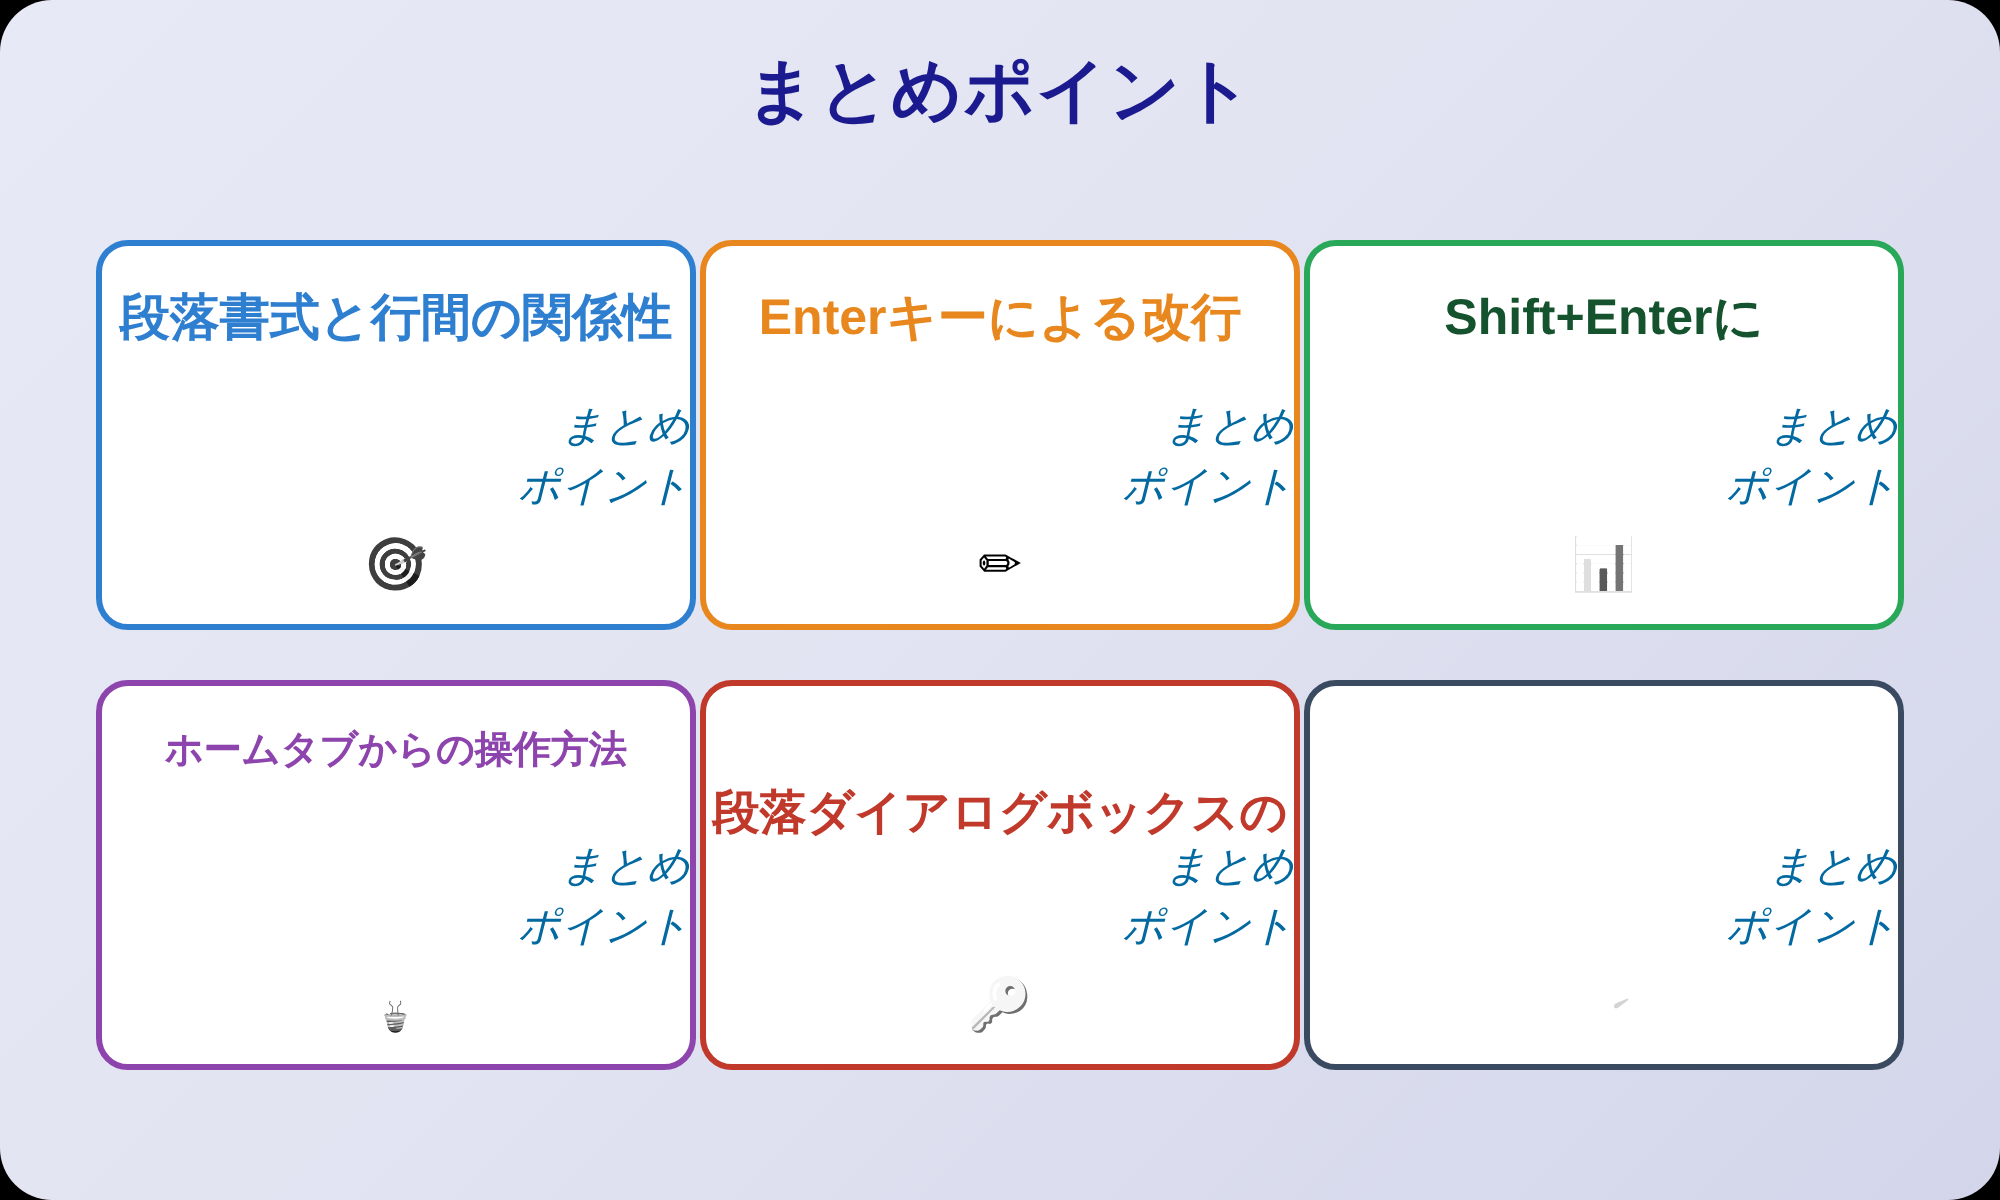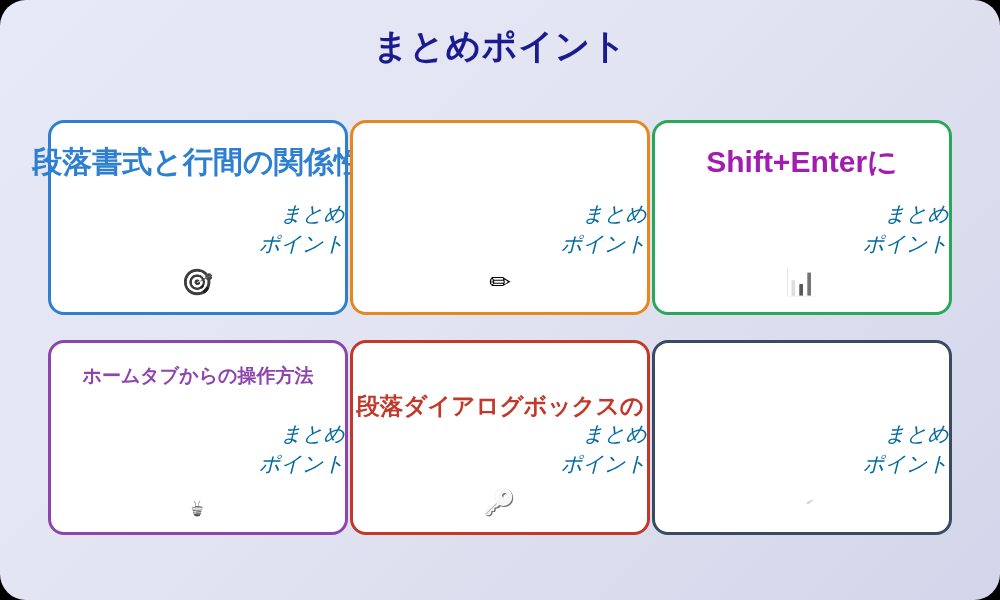--- a/index.html
+++ b/index.html
@@ -61,21 +61,21 @@
     flex-direction: column;
     align-items: center;
   }
 
   .card-title {
     position: absolute;
     top: 22px;
     left: 50%;
     transform: translateX(-50%);
     white-space: nowrap;
-    font-size: 30px;
+    font-size: 25px;
     font-weight: bold;
     color: #3b86d8;
     line-height: 1.15;
     text-align: center;
   }
 
   .card-body {
     position: absolute;
     top: 76px;
     left: 0;
@@ -101,21 +101,21 @@
   }
 
   
   .card.c-blue   { border-color: #2f7fd1; }
   .card.c-blue   .card-title { color: #2f7fd1; }
 
   .card.c-orange { border-color: #e8871e; }
   .card.c-orange .card-title { color: #e8871e; }
 
   .card.c-green  { border-color: #2aa85a; }
-  .card.c-green  .card-title { color: #a21caf; }
+  .card.c-green  .card-title { color: #14532d; }
 
   .card.c-purple { border-color: #8e44ad; }
   .card.c-purple .card-title { color: #8e44ad; }
 
   .card.c-red    { border-color: #c0392b; }
   .card.c-red    .card-title { color: #c0392b; margin-top: 28px; }
 
   .card.c-navy   { border-color: #3a4a60; }
   .card.c-navy   .card-title { color: #2e3d52; }
 </style>
@@ -131,20 +131,21 @@
     <div class="card c-blue">
       <div class="card-title">段落書式と行間の関係性</div>
       <div class="card-body">
         <div>まとめ</div>
         <div>ポイント</div>
       </div>
       <div class="card-icon">🎯</div>
     </div>
 
     <div class="card c-orange">
+      <div class="card-title">Enterキーによる改行</div>
       <div class="card-body">
         <div>まとめ</div>
         <div>ポイント</div>
       </div>
       <div class="card-icon">✏</div>
     </div>
 
     <div class="card c-green">
       <div class="card-title">Shift+Enterに</div>
       <div class="card-body">

